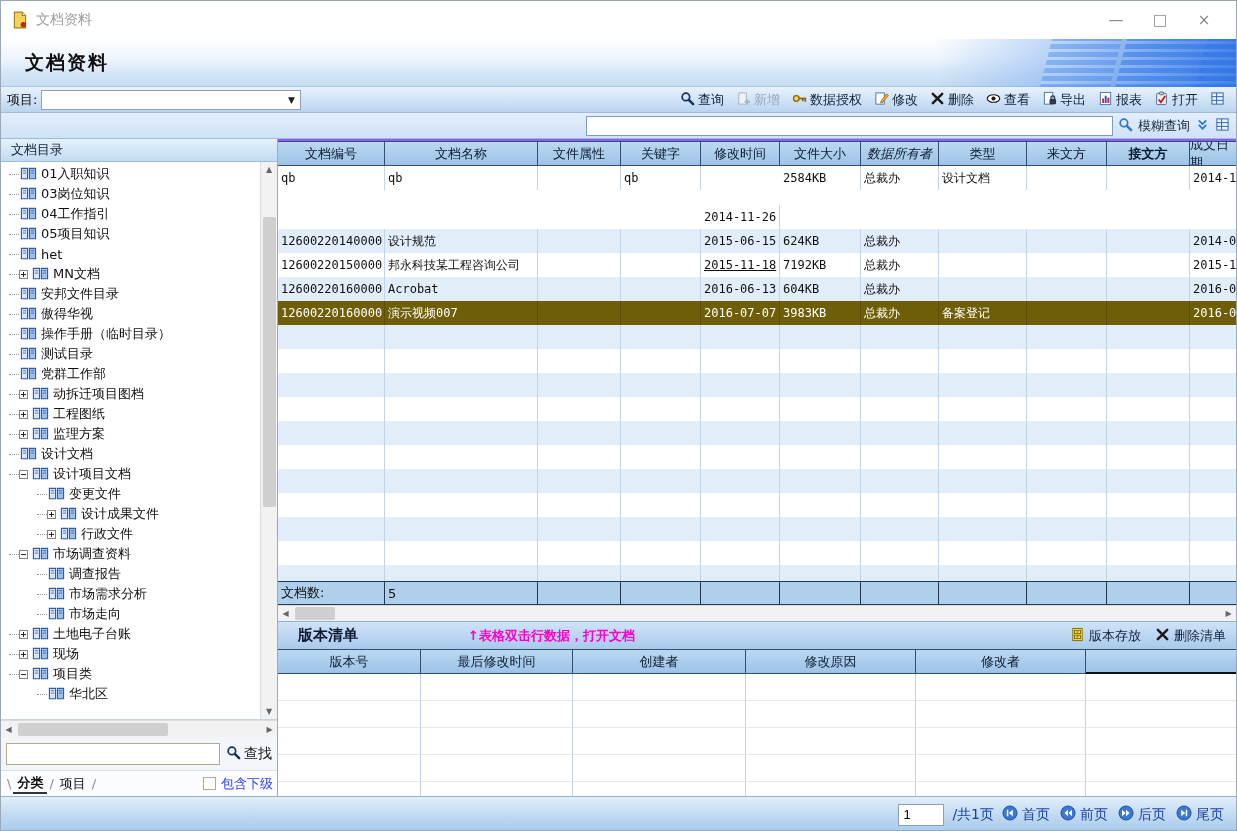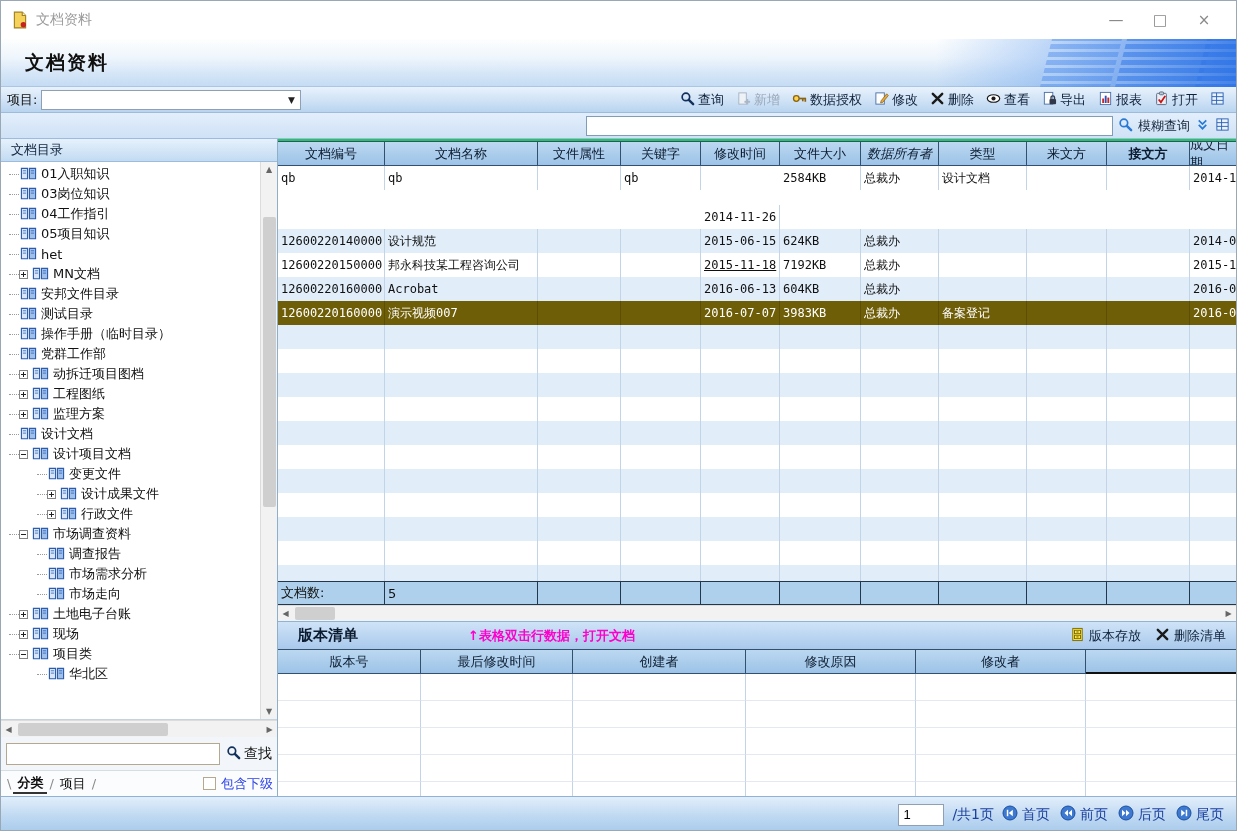--- a/index.html
+++ b/index.html
@@ -69,21 +69,21 @@
   .find-btn { display:flex; align-items:center; gap:3px; font-size:14px; color:#101010; cursor:default; }
   .find-btn svg { width:15px; height:15px; }
   #tree-tabs-row { height:26px; display:flex; align-items:center; background:#fbfcfe; border-top:1px solid #d5dde5; padding:0 4px; font-size:13px; }
   .tab-slash { color:#8a8a8a; margin:0 2px; }
   .tree-tab { padding:0 4px; color:#101010; cursor:default; }
   .tree-tab.active { font-weight:bold; border-bottom:2px solid #333; }
   #include-sub { margin-left:auto; display:flex; align-items:center; gap:5px; color:#2a41e8; }
   #include-sub .cbx { width:13px; height:13px; border:1px solid #b4a98e; background:#fff; }
   
   #main-panel { flex:1; display:flex; flex-direction:column; min-width:0; background:#fff; }
-  #doc-table { border-top:2px solid #22c55e; }
+  #doc-table { border-top:2px solid #8b5cf6; }
   .grid-row { display:flex; }
   .hcell { height:25px; background:linear-gradient(180deg,#bcd8f1 0%,#9cc3e7 100%);
     border-right:1px solid #33506e; border-bottom:1px solid #33506e; border-top:1px solid #33506e;
     display:flex; align-items:center; justify-content:center; font-size:13px; color:#0c1c30; overflow:hidden; flex:none; }
   #doc-body { height:415px; overflow:hidden; }
   .dcell { height:24px; border-right:1px solid #c2d4e6; display:flex; align-items:center;
     padding:0 3px; font-size:12px; font-family:"DejaVu Sans Mono","Liberation Mono",monospace;
     white-space:nowrap; overflow:hidden; flex:none; color:#101010; }
   .drow.alt .dcell { background:#e1eefa; }
   .drow.selected .dcell { background:#6f5e08; color:#fff; border-right-color:#5d4e05; }
@@ -344,33 +344,45 @@
             <div class="tree-item">
               <span class="rail"></span>
               <span class="book"><svg viewBox="0 0 18 14">
                   <path d="M1.5 1.5 H8 V12.5 H1.5 z" fill="#d8e6f8" stroke="#2b5cad" stroke-width="1.2"></path>
                   <path d="M10 1.5 H16.5 V12.5 H10 z" fill="#9fc0ea" stroke="#2b5cad" stroke-width="1.2"></path>
                   <line x1="3" y1="4" x2="6.5" y2="4" stroke="#2b5cad" stroke-width=".8"></line>
                   <line x1="3" y1="6.5" x2="6.5" y2="6.5" stroke="#2b5cad" stroke-width=".8"></line>
                   <line x1="11.5" y1="4" x2="15" y2="4" stroke="#2b5cad" stroke-width=".8"></line>
                   <line x1="11.5" y1="6.5" x2="15" y2="6.5" stroke="#2b5cad" stroke-width=".8"></line>
                 </svg></span>
+              <span>傲得华视</span>
+            </div>
+            <div class="tree-item">
+              <span class="rail"></span>
+              <span class="book"><svg viewBox="0 0 18 14">
+                  <path d="M1.5 1.5 H8 V12.5 H1.5 z" fill="#d8e6f8" stroke="#2b5cad" stroke-width="1.2"></path>
+                  <path d="M10 1.5 H16.5 V12.5 H10 z" fill="#9fc0ea" stroke="#2b5cad" stroke-width="1.2"></path>
+                  <line x1="3" y1="4" x2="6.5" y2="4" stroke="#2b5cad" stroke-width=".8"></line>
+                  <line x1="3" y1="6.5" x2="6.5" y2="6.5" stroke="#2b5cad" stroke-width=".8"></line>
+                  <line x1="11.5" y1="4" x2="15" y2="4" stroke="#2b5cad" stroke-width=".8"></line>
+                  <line x1="11.5" y1="6.5" x2="15" y2="6.5" stroke="#2b5cad" stroke-width=".8"></line>
+                </svg></span>
+              <span>操作手册（临时目录）</span>
+            </div>
+            <div class="tree-item">
+              <span class="rail"></span>
+              <span class="book"><svg viewBox="0 0 18 14">
+                  <path d="M1.5 1.5 H8 V12.5 H1.5 z" fill="#d8e6f8" stroke="#2b5cad" stroke-width="1.2"></path>
+                  <path d="M10 1.5 H16.5 V12.5 H10 z" fill="#9fc0ea" stroke="#2b5cad" stroke-width="1.2"></path>
+                  <line x1="3" y1="4" x2="6.5" y2="4" stroke="#2b5cad" stroke-width=".8"></line>
+                  <line x1="3" y1="6.5" x2="6.5" y2="6.5" stroke="#2b5cad" stroke-width=".8"></line>
+                  <line x1="11.5" y1="4" x2="15" y2="4" stroke="#2b5cad" stroke-width=".8"></line>
+                  <line x1="11.5" y1="6.5" x2="15" y2="6.5" stroke="#2b5cad" stroke-width=".8"></line>
+                </svg></span>
               <span>测试目录</span>
-            </div>
-            <div class="tree-item">
-              <span class="rail"></span>
-              <span class="book"><svg viewBox="0 0 18 14">
-                  <path d="M1.5 1.5 H8 V12.5 H1.5 z" fill="#d8e6f8" stroke="#2b5cad" stroke-width="1.2"></path>
-                  <path d="M10 1.5 H16.5 V12.5 H10 z" fill="#9fc0ea" stroke="#2b5cad" stroke-width="1.2"></path>
-                  <line x1="3" y1="4" x2="6.5" y2="4" stroke="#2b5cad" stroke-width=".8"></line>
-                  <line x1="3" y1="6.5" x2="6.5" y2="6.5" stroke="#2b5cad" stroke-width=".8"></line>
-                  <line x1="11.5" y1="4" x2="15" y2="4" stroke="#2b5cad" stroke-width=".8"></line>
-                  <line x1="11.5" y1="6.5" x2="15" y2="6.5" stroke="#2b5cad" stroke-width=".8"></line>
-                </svg></span>
-              <span>操作手册（临时目录）</span>
             </div>
             <div class="tree-item">
               <span class="rail"></span>
               <span class="book"><svg viewBox="0 0 18 14">
                   <path d="M1.5 1.5 H8 V12.5 H1.5 z" fill="#d8e6f8" stroke="#2b5cad" stroke-width="1.2"></path>
                   <path d="M10 1.5 H16.5 V12.5 H10 z" fill="#9fc0ea" stroke="#2b5cad" stroke-width="1.2"></path>
                   <line x1="3" y1="4" x2="6.5" y2="4" stroke="#2b5cad" stroke-width=".8"></line>
                   <line x1="3" y1="6.5" x2="6.5" y2="6.5" stroke="#2b5cad" stroke-width=".8"></line>
                   <line x1="11.5" y1="4" x2="15" y2="4" stroke="#2b5cad" stroke-width=".8"></line>
                   <line x1="11.5" y1="6.5" x2="15" y2="6.5" stroke="#2b5cad" stroke-width=".8"></line>

